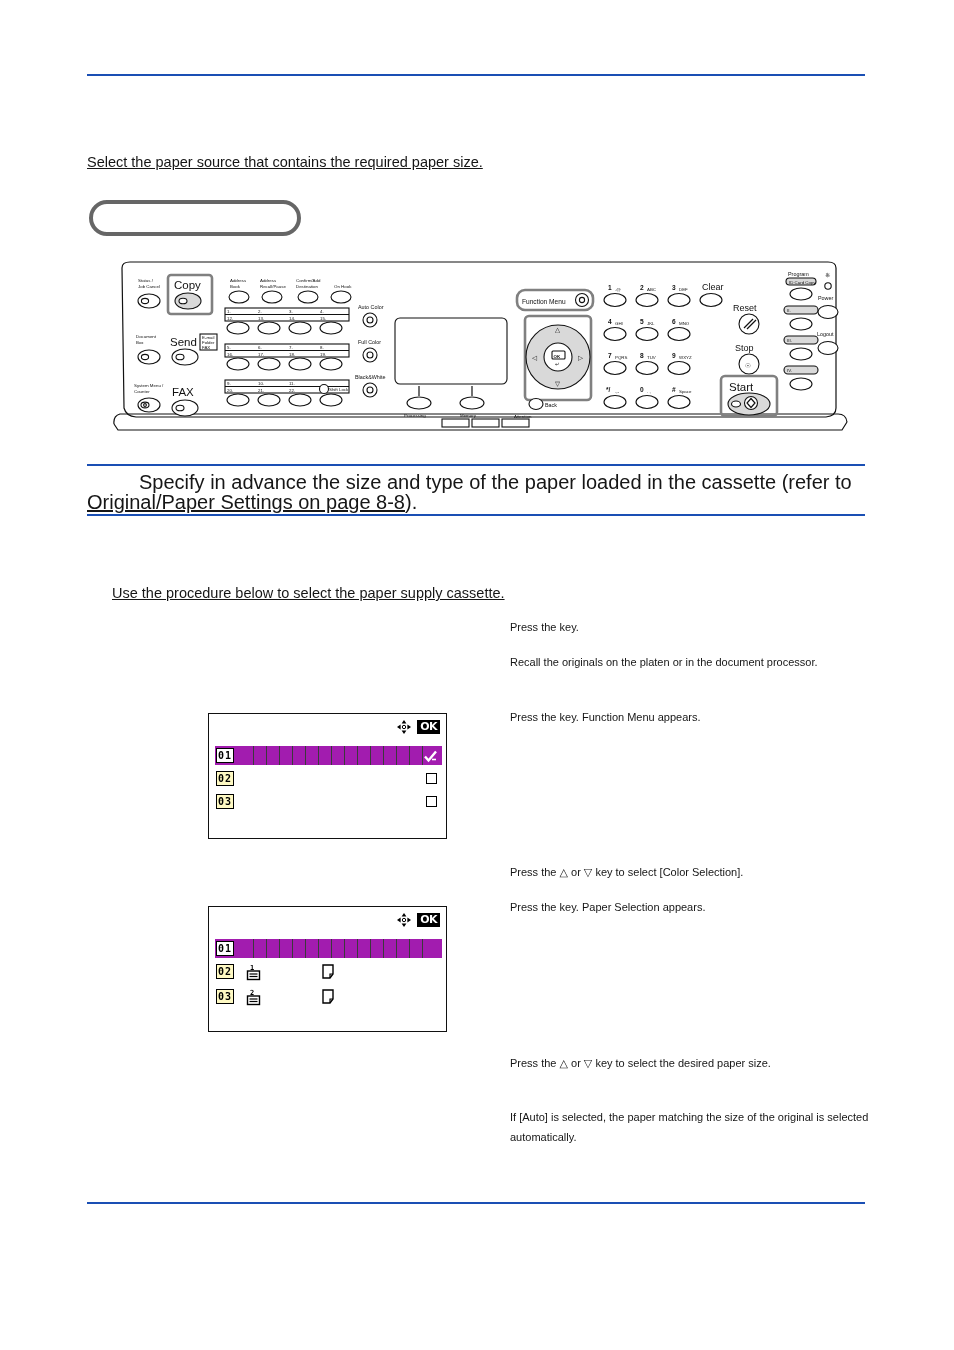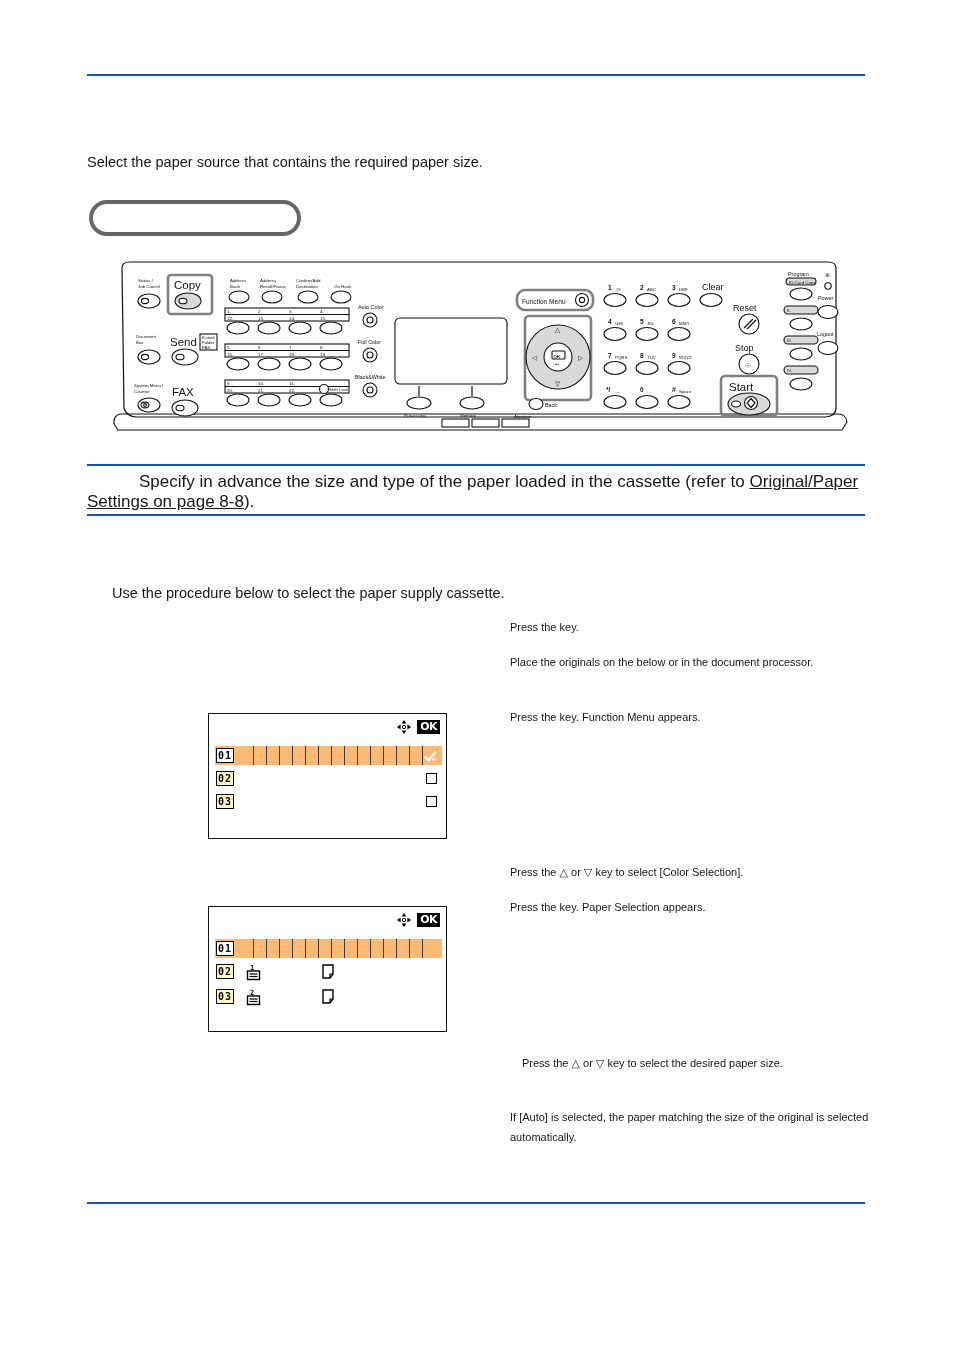--- a/index.html
+++ b/index.html
@@ -24,20 +24,21 @@
     background: #1a4fb4;
   }
   #rule-top { top: 74px; }
   #rule-bottom { top: 1202px; }
 
   .body-text {
     position: absolute;
     font-size: 14.5px;
     line-height: 20px;
     color: #161616;
+    text-decoration: underline;
   }
 
   #intro-line {
     left: 87px;
     top: 152px;
     width: 700px;
   }
 
   #heading-pill {
     position: absolute;
@@ -76,21 +77,21 @@
     height: 2px;
     background: #1a4fb4;
   }
   #note-rule-top { top: 0; }
   #note-rule-bottom { top: 50px; }
   #note-text {
     position: absolute;
     left: 0;
     top: 8px;
     width: 778px;
-    font-size: 17px;
+    font-size: 20px;
     line-height: 20px;
     text-indent: 52px;
     color: #161616;
   }
   #note-text .u { text-decoration: underline; }
 
   #procedure-line {
     left: 87px;
     top: 583px;
     width: 700px;
@@ -104,21 +105,21 @@
     width: 360px;
     font-size: 11px;
     line-height: 20px;
     color: #161616;
   }
   #step1-text { top: 617px; }
   #step2-text { top: 652px; }
   #step3-text { top: 707px; }
   #step4-text { top: 862px; }
   #step5-text { top: 897px; }
-  #step6-text { top: 1053px; margin-left: 12px; }
+  #step6-text { top: 1053px; }
   #step7-text { top: 1107px; }
 
   
   .lcd {
     position: absolute;
     left: 208px;
     width: 239px;
     height: 126px;
     border: 1.5px solid #111111;
     box-sizing: border-box;
@@ -148,21 +149,21 @@
   .dpad-icon { width: 16px; height: 16px; display: block; }
 
   .lcd-row {
     position: absolute;
     left: 6px;
     width: 227px;
     height: 19px;
     display: flex;
     align-items: center;
   }
-  .lcd-row.sel { background: #fdba74; }
+  .lcd-row.sel { background: #a21caf; }
   #lcd-1 .row-1 { top: 32px; }
   #lcd-1 .row-2 { top: 55px; }
   #lcd-1 .row-3 { top: 78px; }
   #lcd-2 .row-1 { top: 32px; }
   #lcd-2 .row-2 { top: 55px; }
   #lcd-2 .row-3 { top: 80px; }
 
   .row-num {
     font-family: "DejaVu Sans Mono", monospace;
     font-size: 10px;
@@ -470,21 +471,21 @@
 
 <div id="note-block">
   <div id="note-rule-top"></div>
   <div id="note-rule-bottom"></div>
   <div id="note-text"><span>Specify in advance the size and type of the paper loaded in the cassette (refer to </span><span class="u">Original/Paper Settings on page 8-8</span><span>).</span></div>
 </div>
 
 <div class="body-text" id="procedure-line">Use the procedure below to select the paper supply cassette.</div>
 
 <div class="step-text" id="step1-text">Press the          key.</div>
-<div class="step-text" id="step2-text">Place the originals on the below or in the document processor.</div>
+<div class="step-text" id="step2-text">Recall the originals on the platen or in the document processor.</div>
 <div class="step-text" id="step3-text">Press the                       key. Function Menu appears.</div>
 <div class="step-text" id="step4-text">Press the △ or ▽ key to select [Color Selection].</div>
 <div class="step-text" id="step5-text">Press the      key. Paper Selection appears.</div>
 <div class="step-text" id="step6-text">Press the △ or ▽ key to select the desired paper size.</div>
 <div class="step-text" id="step7-text">If [Auto] is selected, the paper matching the size of the original is selected automatically.</div>
 
 <div class="lcd" id="lcd-1">
   <div class="lcd-header">
     <span class="dpad-icon">
       <svg width="16" height="16" viewBox="0 0 16 16">

